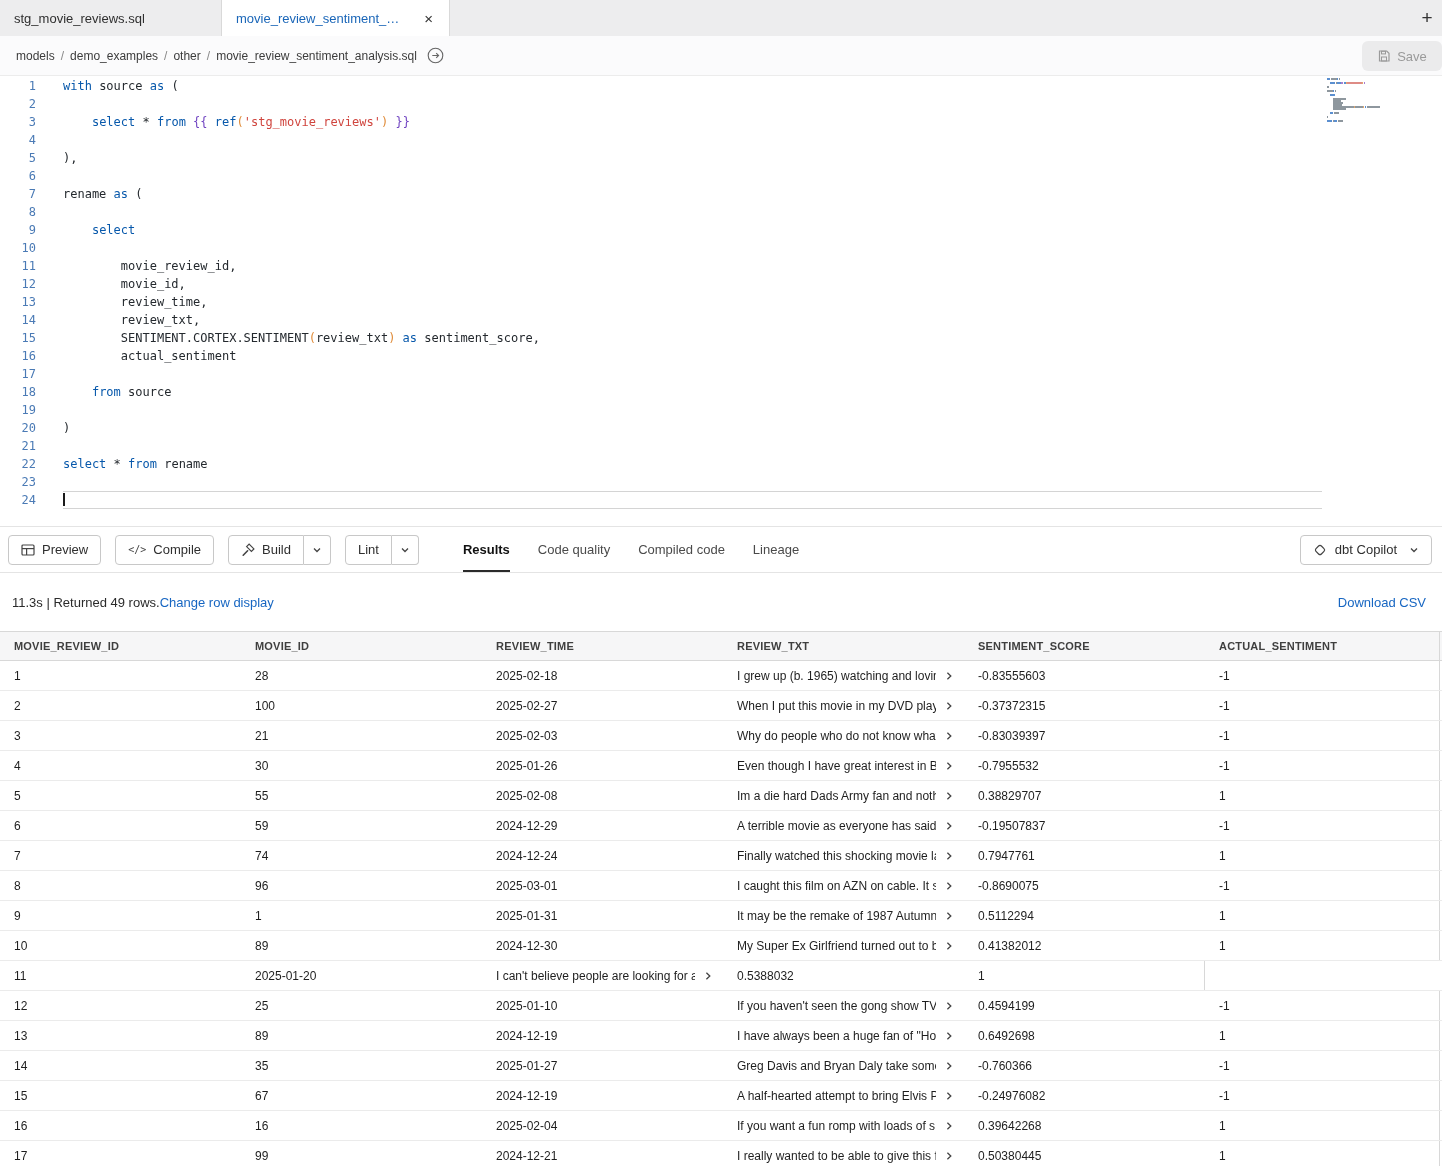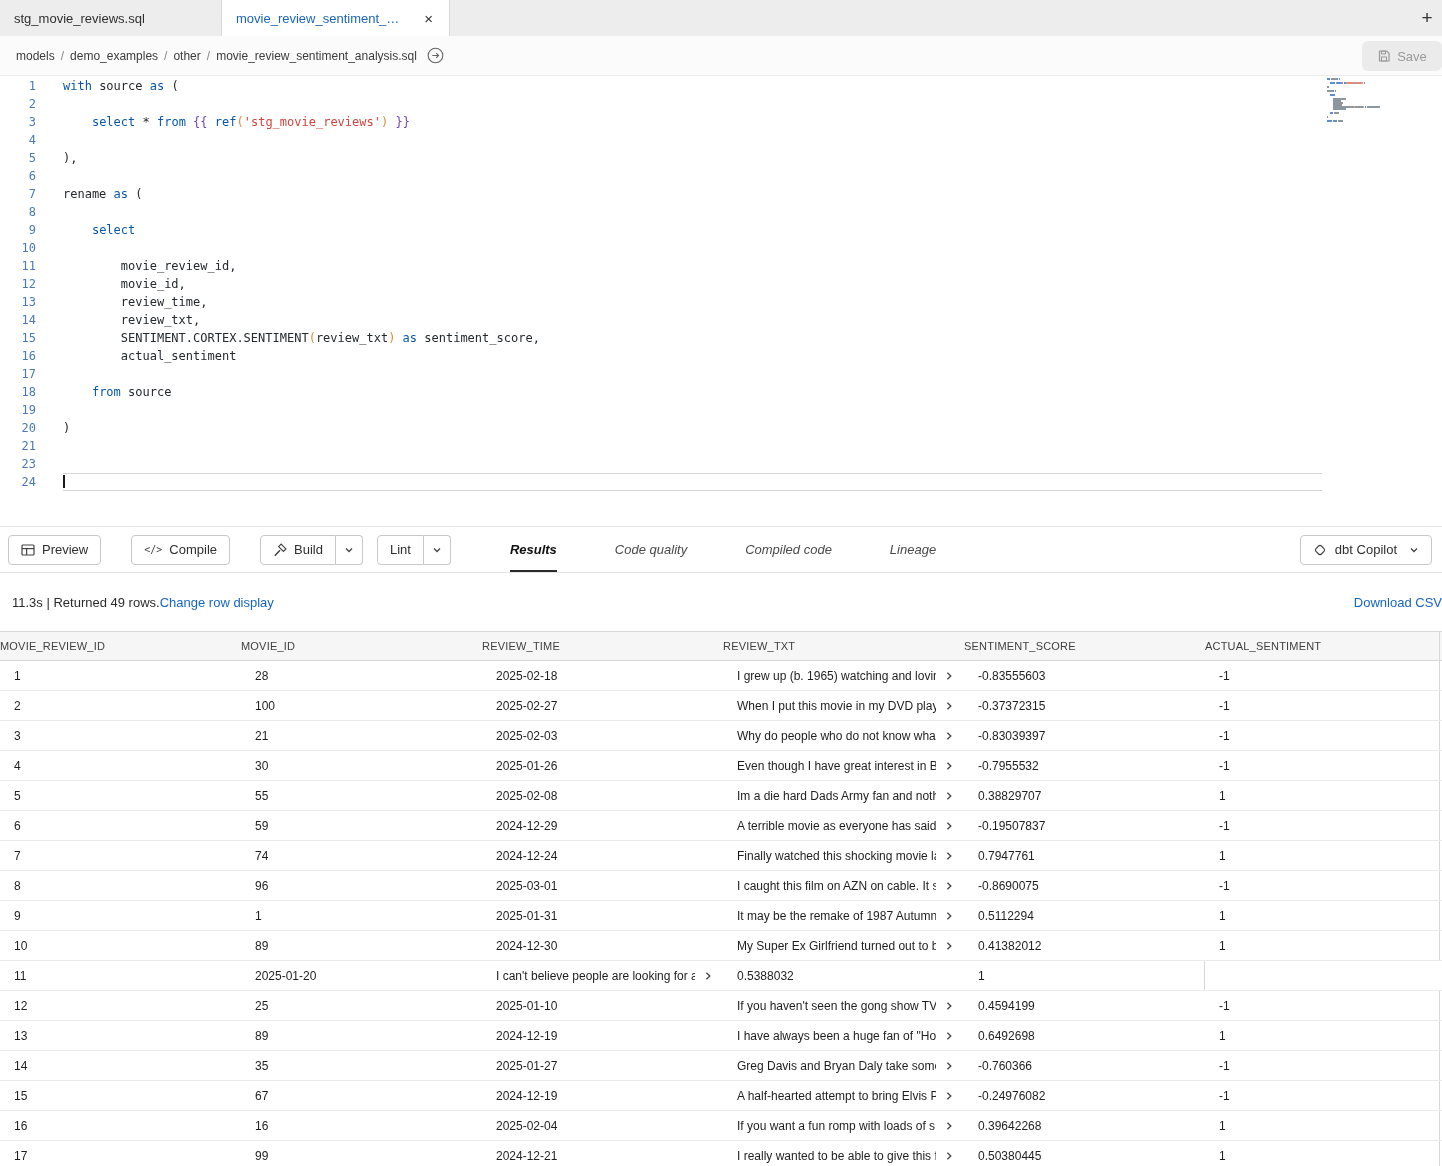--- a/index.html
+++ b/index.html
@@ -46,46 +46,46 @@
   .mm-line { height:2px; display:flex; }
   .mm-line span { height:2px; flex:0 0 auto; }
   .mm-p { background:#8e979e; } .mm-k { background:#5b8fd0; } .mm-s { background:#de8b85; }
   .mm-j { background:#a87fd0; } .mm-b { background:#e3a86d; }
 
   
   .toolbar { height:47px; border-top:1px solid #e4e4e4; border-bottom:1px solid #e4e4e4;
     display:flex; align-items:center; padding:0 8px; background:#fff; }
   .btn { height:30px; border:1px solid #c8c8c8; border-radius:4px; background:#fff;
     display:flex; align-items:center; gap:7px; padding:0 12px; font-size:13px; color:#2f2f2f; }
-  .solo { margin-right:30px;text-align:right; }
+  .solo { margin-right:14px;text-align:right; }
   .split { display:flex; margin-right:14px;align-items:center; }
   .split .btn { border-radius:4px 0 0 4px; }
   .drop { width:27px; height:30px; border:1px solid #c8c8c8; border-left:none;
     border-radius:0 4px 4px 0; display:flex; align-items:center; justify-content:center; background:#fff; }
   .code-glyph { font-family:"DejaVu Sans Mono", monospace; font-size:10px; color:#444; }
   .rtabs { display:flex; height:100%; margin-left:16px; }
-  .rtab { height:100%; display:flex; align-items:center; margin:0 29px; font-size:13px;
-    color:#4a4a4a; border-bottom:2px solid transparent; padding-top:2px;font-style:italic; }
+  .rtab { height:100%; display:flex; align-items:center; margin:0 14px; font-size:13px;
+    color:#4a4a4a; border-bottom:2px solid transparent; padding-top:2px; }
   .rtab.active { color:#111; border-bottom-color:#2b2b2b; font-weight:bold; }
   .copilot { margin-left:auto; margin-right:2px; gap:8px; }
   .cp-chev { margin-left:4px; display:flex; align-items:center; }
 
   
   .statusbar { height:58px; display:flex; align-items:center; padding:0 12px;
     position:relative; font-size:13px; color:#2b2b2b; background:#fff; }
   .link { color:#1766c2; cursor:pointer; }
   .change-display { }
-  .download { position:absolute; right:0; }
+  .download { position:absolute; right:16px; }
 
   
   .rtable { border-top:1px solid #d8d8d8; }
   .thead, .trow { display:grid; grid-template-columns:241px 241px 241px 241px 241px 235px; }
   .thead { height:29px; background:#f6f6f7; border-bottom:1px solid #d8d8d8; }
-  .hcell { font-size:11px; color:#3f3f3f; letter-spacing:.2px;
-    font-weight:normal; display:flex; align-items:center; height:100%; white-space:nowrap; overflow:hidden; }
+  .hcell { padding-left:14px; font-size:11px; color:#3f3f3f; letter-spacing:.2px;
+    font-weight:bold; display:flex; align-items:center; height:100%; white-space:nowrap; overflow:hidden; }
   .trow { height:30px; border-bottom:1px solid #ebebeb; font-size:12px; color:#1e1e1e; background:#fff; }
   .tcell { padding-left:14px; white-space:nowrap; overflow:hidden; display:flex;
     align-items:center; height:100%; }
   .thead .c5, .trow .c5 { border-right:1px solid #d8d8d8; }
   .txtcell { position:relative; padding-right:28px; }
   .txtcell .txt { display:inline-block; max-width:202px; overflow:hidden; white-space:nowrap; }
   .expand { position:absolute; right:10px; top:50%; transform:translateY(-50%); display:flex; }
 </style>
 </head>
 <body>
@@ -147,20 +147,21 @@
         <div class="cl"><span class="ln">12</span><span class="lt"><span class="tok-p">        movie_id,</span></span></div>
         <div class="cl"><span class="ln">13</span><span class="lt"><span class="tok-p">        review_time,</span></span></div>
         <div class="cl"><span class="ln">14</span><span class="lt"><span class="tok-p">        review_txt,</span></span></div>
         <div class="cl"><span class="ln">15</span><span class="lt"><span class="tok-p">        SENTIMENT.CORTEX.SENTIMENT</span><span class="tok-b">(</span><span class="tok-p">review_txt</span><span class="tok-b">)</span><span class="tok-p"> </span><span class="tok-k">as</span><span class="tok-p"> sentiment_score,</span></span></div>
         <div class="cl"><span class="ln">16</span><span class="lt"><span class="tok-p">        actual_sentiment</span></span></div>
         <div class="cl"><span class="ln">17</span><span class="lt"></span></div>
         <div class="cl"><span class="ln">18</span><span class="lt"><span class="tok-p">    </span><span class="tok-k">from</span><span class="tok-p"> source</span></span></div>
         <div class="cl"><span class="ln">19</span><span class="lt"></span></div>
         <div class="cl"><span class="ln">20</span><span class="lt"><span class="tok-p">)</span></span></div>
         <div class="cl"><span class="ln">21</span><span class="lt"></span></div>
+        <div class="cl"><span class="ln">22</span><span class="lt"><span class="tok-k">select</span><span class="tok-p"> * </span><span class="tok-k">from</span><span class="tok-p"> rename</span></span></div>
         <div class="cl"><span class="ln">23</span><span class="lt"></span></div>
         <div class="cl active"><span class="ln">24</span><span class="lt"><span class="cursor"></span></span></div>
       </div>
     <div class="minimap">
         <div class="mm-line">
           <span class="mm-k" style="width: 3.2px;"></span>
           <span style="width: 0.8px;"></span>
           <span class="mm-p" style="width: 5.6px;"></span>
           <span class="mm-k" style="width: 1.6px;"></span>
           <span style="width: 0.8px;"></span>

